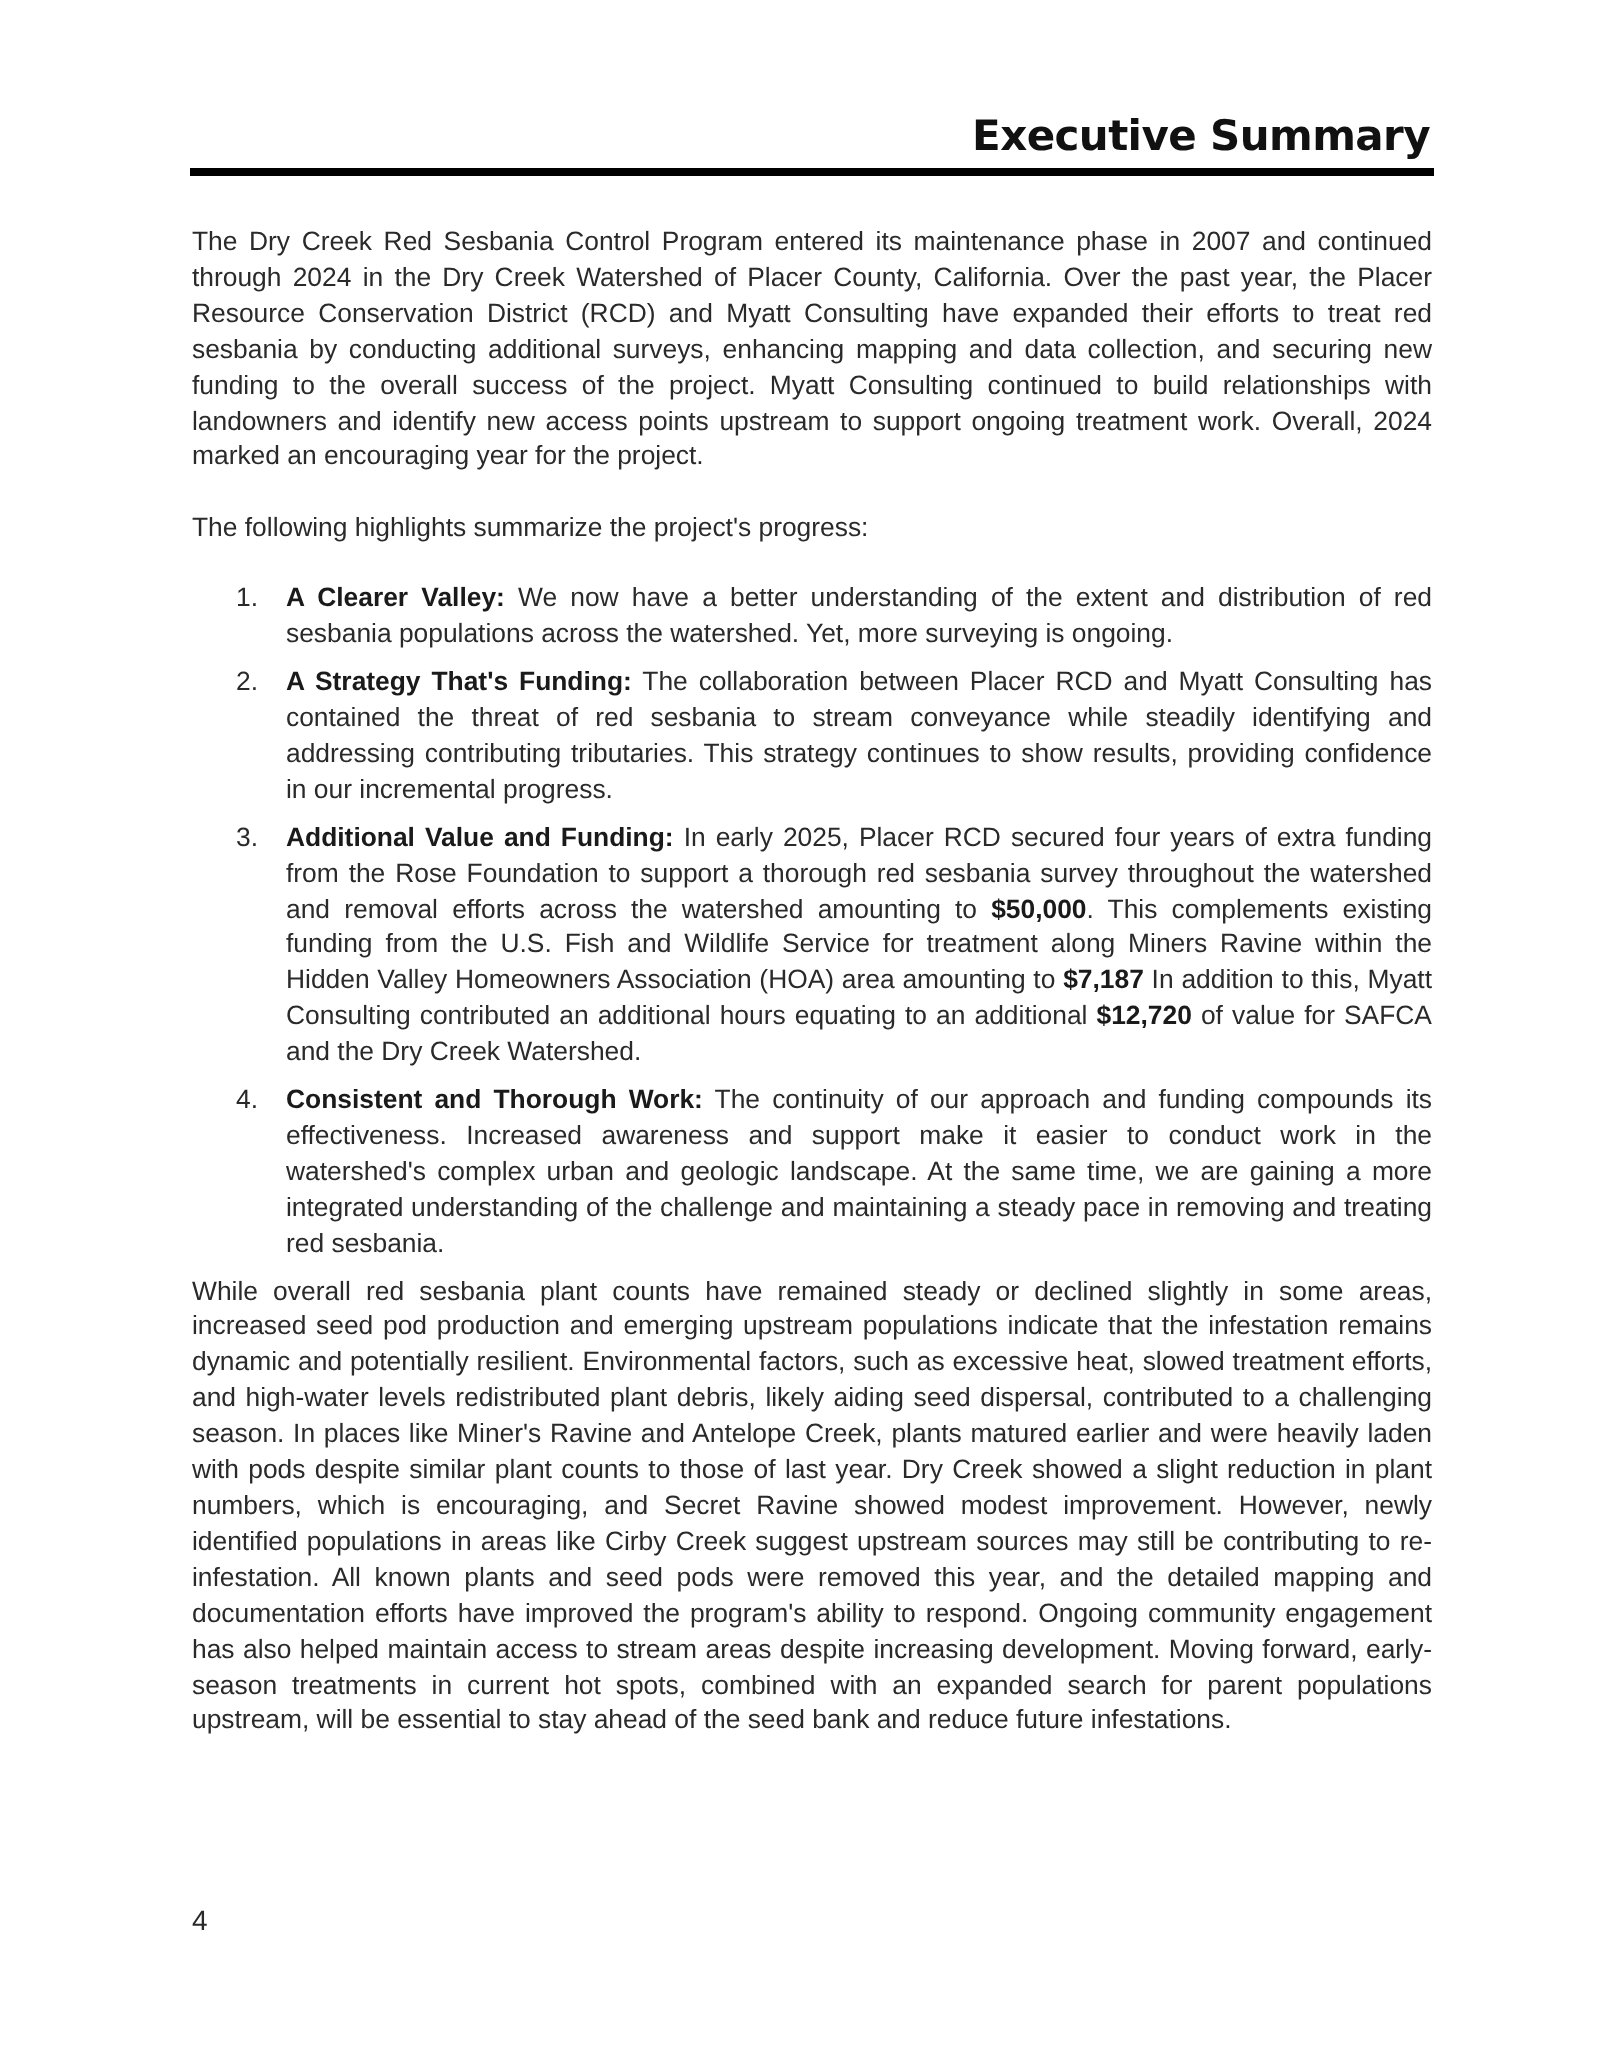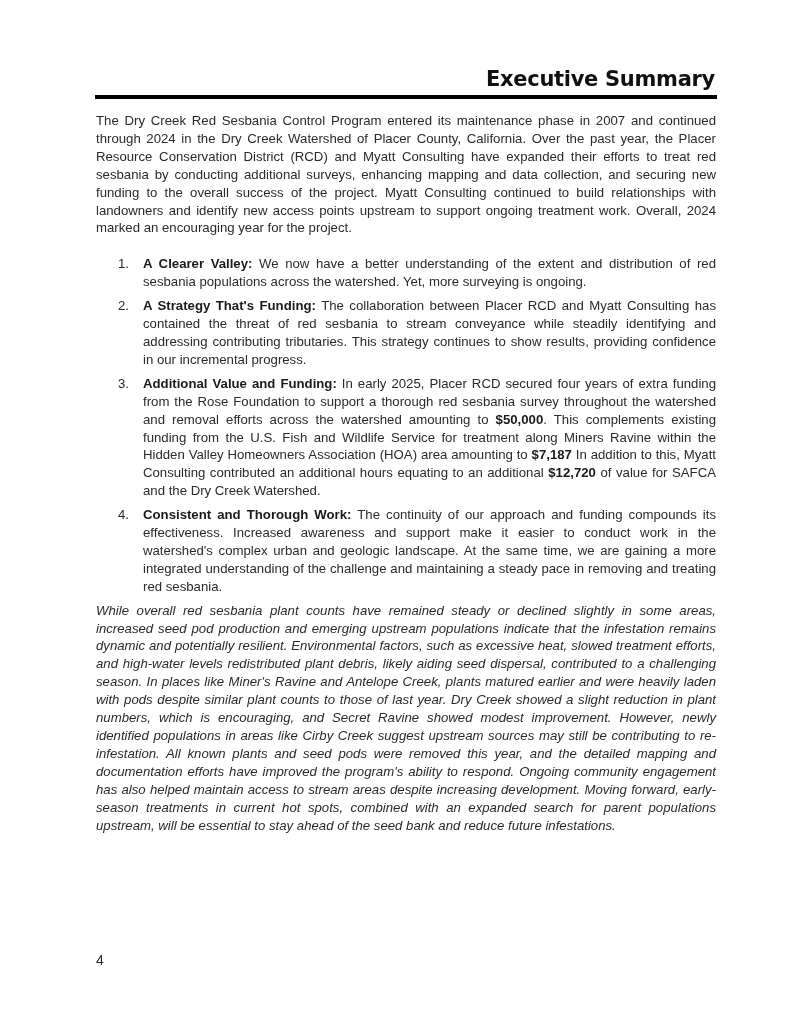--- a/index.html
+++ b/index.html
@@ -18,21 +18,21 @@
     .page {
       position: absolute;
       left: 0;
       top: 0;
       width: 810px;
       height: 1024px;
     }
     .header {
       position: absolute;
       left: 95px;
-      top: 66px;
+      top: 55px;
       width: 622px;
     }
     .title {
       text-align: right;
       font-family: "DejaVu Sans", sans-serif;
       font-weight: bold;
       font-size: 21px;
       color: #111111;
       letter-spacing: -0.3px;
       line-height: 26px;
@@ -70,21 +70,21 @@
     ol.highlights li {
       position: relative;
       margin-bottom: 6px;
     }
     .num {
       position: absolute;
       left: -25px;
       top: 0;
     }
     .bold { font-weight: bold; color: #1a1a1a; }
-    .closing { margin-top: 0; font-style: italic; }
+    .closing { margin-top: 0; }
     .page-number {
       position: absolute;
       left: 96px;
       top: 952px;
       font-size: 14px;
       color: #2a2a2a;
     }
   </style>
 </head>
 <body>
@@ -92,20 +92,21 @@
 <div class="page">
 
   <div class="header">
     <h1 class="title">Executive Summary</h1>
     <div class="rule"></div>
   </div>
 
   <div class="content">
     <p class="intro">The Dry Creek Red Sesbania Control Program entered its maintenance phase in 2007 and continued through 2024 in the Dry Creek Watershed of Placer County, California. Over the past year, the Placer Resource Conservation District (RCD) and Myatt Consulting have expanded their efforts to treat red sesbania by conducting additional surveys, enhancing mapping and data collection, and securing new funding to the overall success of the project. Myatt Consulting continued to build relationships with landowners and identify new access points upstream to support ongoing treatment work. Overall, 2024 marked an encouraging year for the project.</p>
 
+    <p class="lead">The following highlights summarize the project's progress:</p>
 
     <ol class="highlights">
       <li>
         <span class="num">1.</span>
         <span class="bold">A Clearer Valley:</span><span> We now have a better understanding of the extent and distribution of red sesbania populations across the watershed. Yet, more surveying is ongoing.</span>
       </li>
       <li>
         <span class="num">2.</span>
         <span class="bold">A Strategy That's Funding:</span><span> The collaboration between Placer RCD and Myatt Consulting has contained the threat of red sesbania to stream conveyance while steadily identifying and addressing contributing tributaries. This strategy continues to show results, providing confidence in our incremental progress.</span>
       </li>

